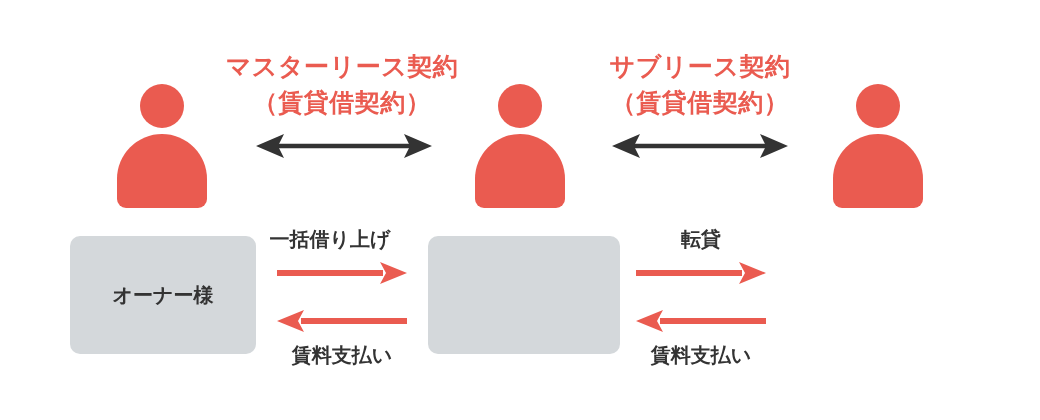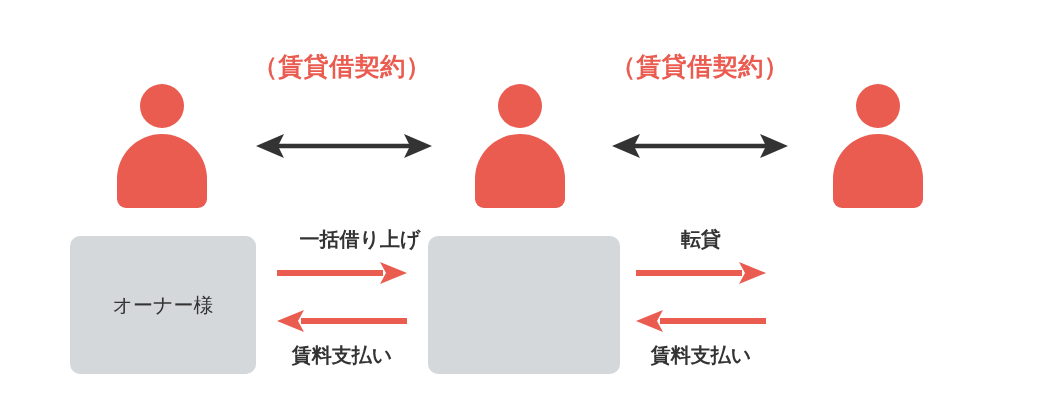--- a/index.html
+++ b/index.html
@@ -38,27 +38,27 @@
     white-space: nowrap;
   }
 
   
   svg.dbl-arrow { position: absolute; overflow: visible; }
   svg.dbl-arrow line { stroke: var(--color-dark, #333333); stroke-width: 4.5; }
   svg.dbl-arrow polygon { fill: var(--color-dark, #333333); }
 
   
   .box {
-    position: absolute; top: 236px; height: 138px;
+    position: absolute; top: 236px; height: 118px;
     background: var(--color-box, #D4D8DB);
     border-radius: 10px;
     display: flex; flex-direction: column;
     align-items: center; justify-content: center;
     color: var(--color-dark, #333333);
-    font-size: 20px; font-weight: 400; line-height: 1.75;
+    font-size: 20px; font-weight: 700; line-height: 1.75;
     text-align: center; white-space: nowrap;
   }
 
   
   svg.red-arrow { position: absolute; overflow: visible; }
   svg.red-arrow line { stroke: var(--color-accent, #EA5B50); stroke-width: 6; }
   svg.red-arrow polygon { fill: var(--color-accent, #EA5B50); }
 
   .flow-label {
     position: absolute; width: 200px;
@@ -80,44 +80,46 @@
   <div class="person" style="left:475px">
     <div class="head"></div>
     <div class="torso"></div>
   </div>
   <div class="person" style="left:833px">
     <div class="head"></div>
     <div class="torso"></div>
   </div>
 
   <div class="contract" style="left:212px">
+    <div>マスターリース契約</div>
     <div>（賃貸借契約）</div>
   </div>
   <div class="contract" style="left:570px">
+    <div>サブリース契約</div>
     <div>（賃貸借契約）</div>
   </div>
 
   <svg class="dbl-arrow" style="left:256px; top:131px" width="176" height="30">
     <line x1="22" y1="15" x2="154" y2="15"></line>
     <polygon points="0,15 28,3 22,15 28,27"></polygon>
     <polygon points="176,15 148,3 154,15 148,27"></polygon>
   </svg>
   <svg class="dbl-arrow" style="left:612px; top:131px" width="176" height="30">
     <line x1="22" y1="15" x2="154" y2="15"></line>
     <polygon points="0,15 28,3 22,15 28,27"></polygon>
     <polygon points="176,15 148,3 154,15 148,27"></polygon>
   </svg>
 
   <div class="box" style="left:70px; width:186px">
     <div>オーナー様</div>
   </div>
   <div class="box" style="left:428px; width:192px">
   </div>
 
-  <div class="flow-label" style="left:260px; top:226px">一括借り上げ</div>
+  <div class="flow-label" style="left:230px; top:226px">一括借り上げ</div>
   <svg class="red-arrow" style="left:277px; top:260px" width="130" height="26">
     <line x1="0" y1="13" x2="106" y2="13"></line>
     <polygon points="130,13 103,2 109,13 103,24"></polygon>
   </svg>
   <svg class="red-arrow" style="left:277px; top:308px" width="130" height="26">
     <line x1="24" y1="13" x2="130" y2="13"></line>
     <polygon points="0,13 27,2 21,13 27,24"></polygon>
   </svg>
   <div class="flow-label" style="left:242px; top:342px">賃料支払い</div>
 

